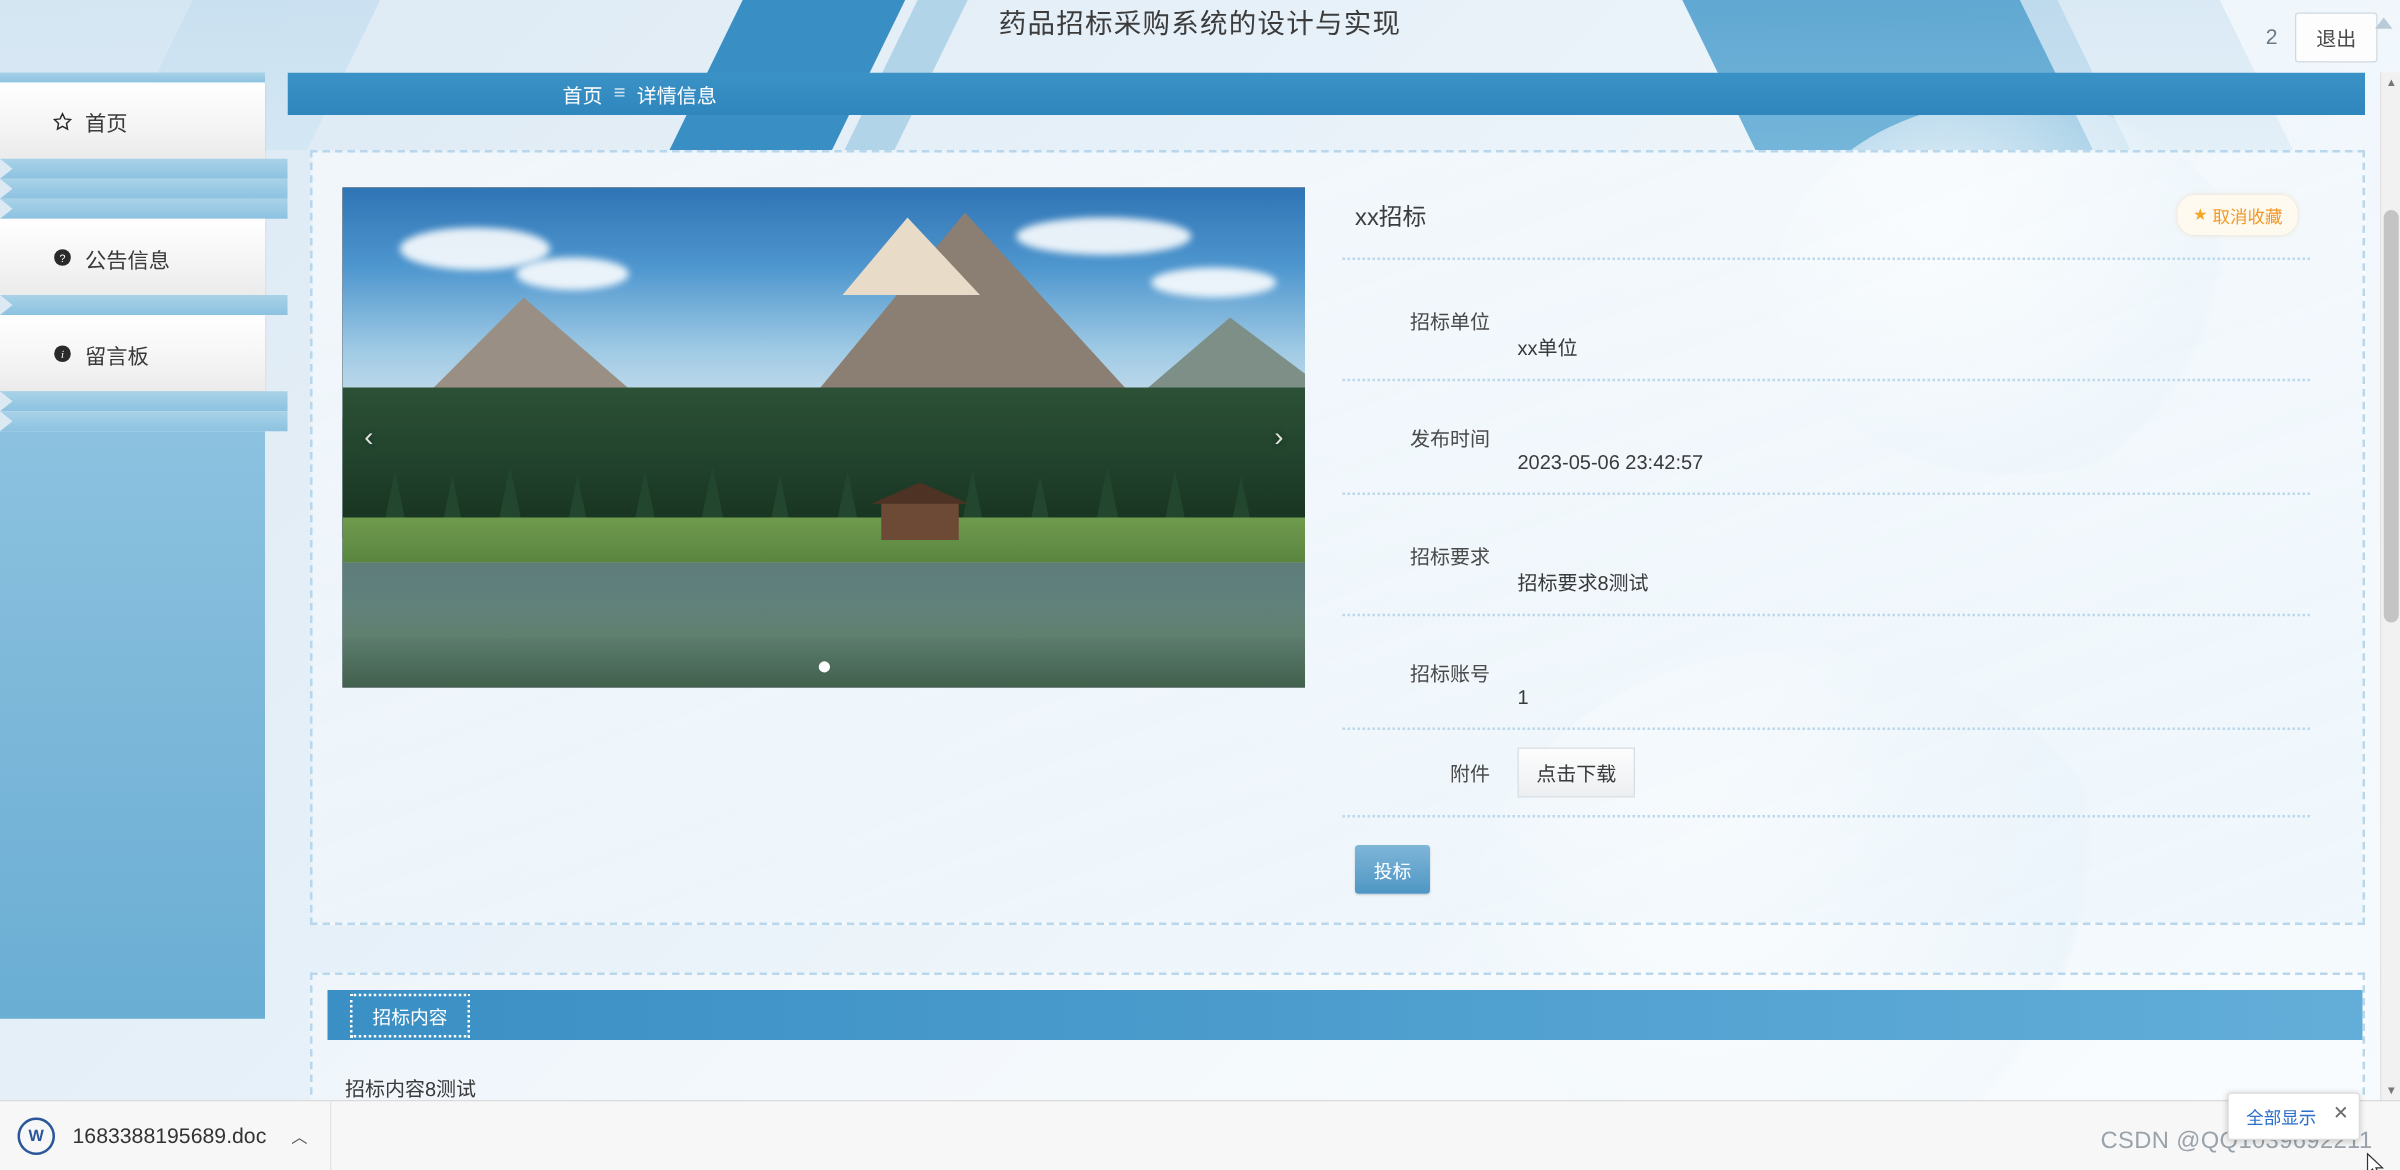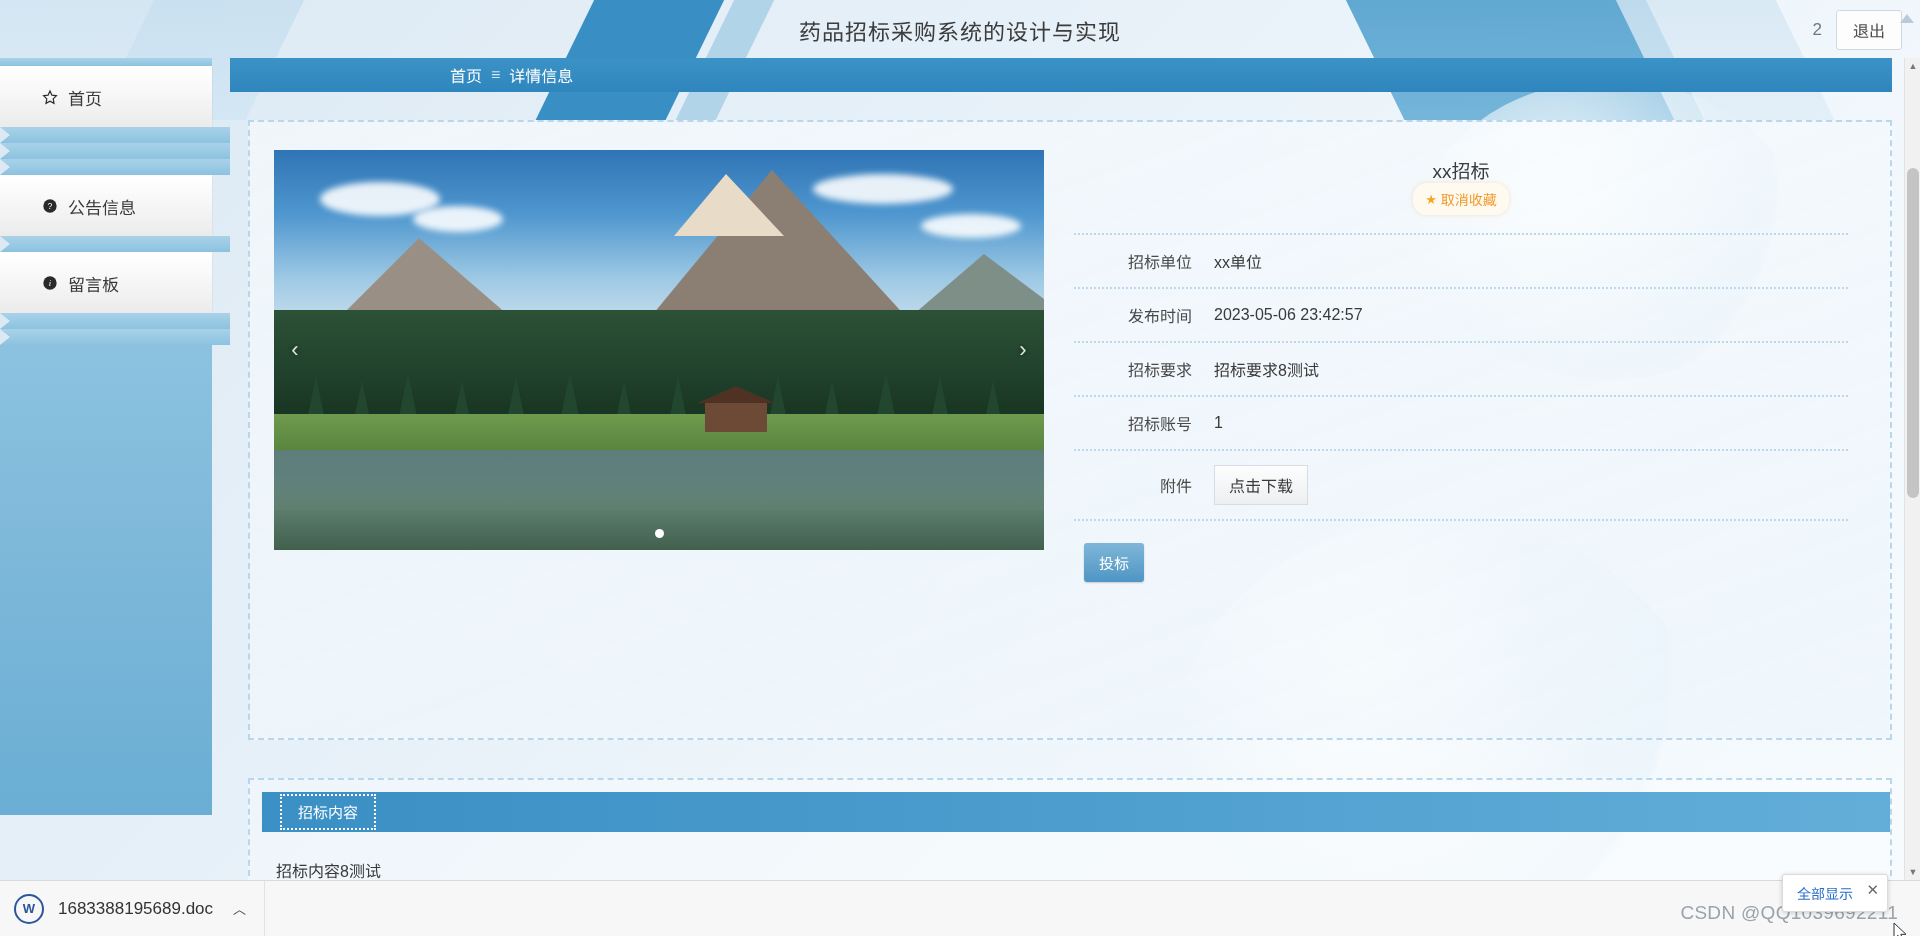--- a/index.html
+++ b/index.html
@@ -34,21 +34,21 @@
   .blob {
     position:absolute; border-radius:50%;
     background: radial-gradient(circle at 35% 35%, rgba(255,255,255,.85), rgba(214,234,246,.25) 70%, rgba(214,234,246,0) 72%);
     pointer-events:none;
   }
 
   
   .header {
     position: relative; z-index: 4;
     height: 60px; width: 100%;
-    display: flex; align-items: center; justify-content: center;
+    display: flex; justify-content: center;
   }
   .site-title {
     font-size: 22px; color: #3c3c3c; letter-spacing: 1px;
     font-weight: 400;
   }
   .header-right {
     position: absolute; right: 18px; top: 0; height: 60px;
     display: flex; align-items: center; gap: 14px;
   }
   .user-count { font-size: 17px; color: #6a7a86; }
@@ -190,42 +190,41 @@
   .car-dot.on { background: #ffffff; }
 
   
   .info {
     flex: 1; padding: 0 18px 0 30px;
   }
   .info-head {
     display:flex; align-items:center; justify-content:space-between;
     padding: 6px 10px 18px 10px;
     border-bottom: 2px dotted #bcd8ec;
-    flex-direction: column;
   }
   .info-title { font-size: 19px; color: #3c3c3c; }
   .fav-btn {
     background: #fffaf0; border: none; border-radius: 14px;
     color: #f19a2c; font-size: 14px; padding: 6px 12px;
     display:flex; align-items:center; gap:4px; cursor:pointer;
     box-shadow: 0 0 4px rgba(241,154,44,.25);
     font-family: inherit;
   }
   .fav-btn .star { color:#f5a623; font-size: 13px; }
   .info-row {
     display: flex; align-items: center;
     padding: 14px 10px;
     border-bottom: 2px dotted #bcd8ec;
     min-height: 52px;
   }
   .info-label {
     width: 130px; text-align: right; padding-right: 22px;
     color: #4a4a4a; font-size: 16px; flex: 0 0 130px;
   }
-  .info-value { color: #3a3a3a; font-size: 16px; }
+  .info-value { color: #3a3a3a; font-size: 16px; margin-top: 43px; }
   .dl-btn {
     background: linear-gradient(180deg,#fdfdfd,#eceff1);
     border: 1px solid #d8dde1; color: #3a3a3a;
     font-size: 16px; padding: 7px 14px; cursor: pointer;
     font-family: inherit;
   }
   .bid-btn {
     margin: 22px 0 0 10px;
     background: linear-gradient(180deg,#7fb6d8,#4e96c4);
     border: none; color: #ffffff; font-size: 15px;
@@ -238,21 +237,21 @@
   .section-card {
     margin: 38px 28px 0 18px;
     border: 2px dashed #b9d7ec;
     background: rgba(255,255,255,.35);
     min-height: 200px;
   }
   .section-head {
     margin: 12px 0 0 12px;
     height: 40px;
     background: linear-gradient(90deg,#3a8fc4 0%, #4b9ccd 45%, #63aed9 100%);
-    display: flex; align-items: center; font-family: Liberation Mono, monospace;
+    display: flex; align-items: center;
   }
   .section-tab {
     margin-left: 18px; padding: 5px 16px;
     border: 2px dotted #ffffff;
     color: #ffffff; font-size: 15px;
   }
   .section-body {
     padding: 26px 0 20px 26px;
     color: #3a3a3a; font-size: 16px;
   }

